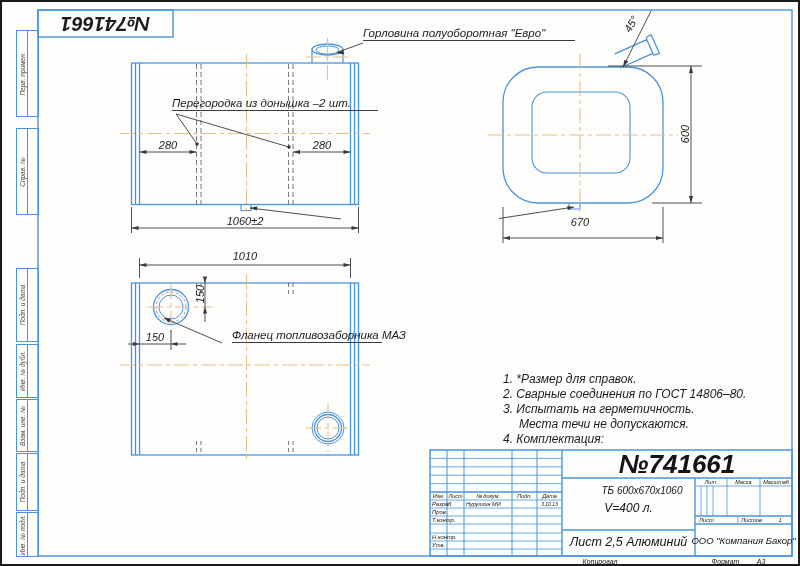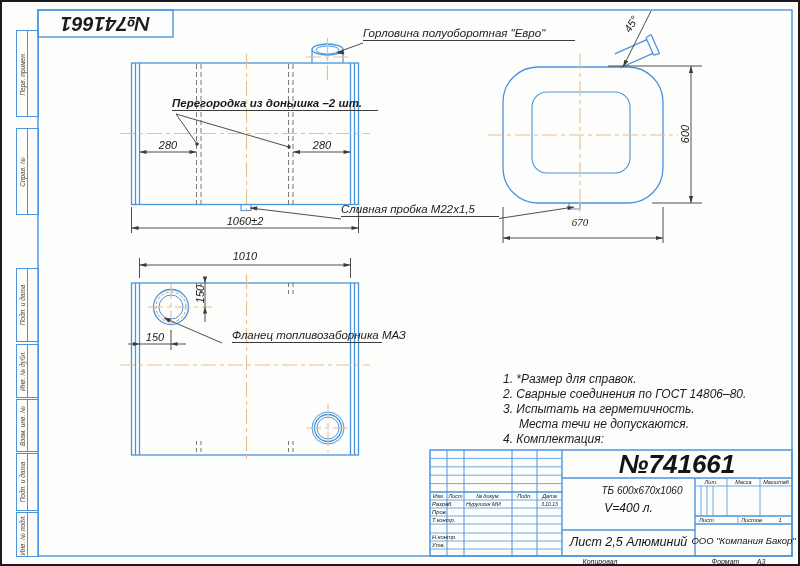--- a/index.html
+++ b/index.html
@@ -160,32 +160,31 @@
         <span>Подп. и дата</span>
       </div>
     </div>
 <div class="mbox" style="top:512px;height:43px;">
       <div class="mcol">
         <span>Инв. № подл.</span>
       </div>
     </div>
 
 <div class="txt ann" style="left:363px;top:27px;width:212px;">Горловина полуоборотная "Евро"</div>
-<div class="txt ann" style="left:172px;top:97px;width:206px;font-weight:bold;">Перегородка из донышка –2 шт.</div>
-<div class="txt ann" style="left:341px;top:203px;width:158px;">Сливная пробка М22х1,5</div>
+<div class="txt ann" style="left:172px;top:97px;width:206px;">Перегородка из донышка –2 шт.</div>
 <div class="txt ann" style="left:232px;top:329px;width:150px;">Фланец топливозаборника МАЗ</div>
 
 <div class="txt dim" style="left:154px;top:139px;width:28px;">280</div>
 <div class="txt dim" style="left:308px;top:139px;width:28px;">280</div>
 <div class="txt dim" style="left:220px;top:215px;width:50px;">1060±2</div>
 <div class="txt dim" style="left:225px;top:250px;width:40px;">1010</div>
 <div class="txt dim rot90" style="left:188px;top:288px;width:24px;">150</div>
 <div class="txt dim" style="left:141px;top:331px;width:28px;">150</div>
 <div class="txt dim rot90" style="left:672px;top:128px;width:26px;">600</div>
-<div class="txt dim" style="left:565px;top:216px;width:30px;font-family:Liberation Serif, serif;">670</div>
+<div class="txt dim" style="left:565px;top:216px;width:30px;">670</div>
 <div class="txt dim" style="left:618px;top:18px;width:26px;transform:rotate(-58deg);">45°</div>
 
 <div style="position:absolute;left:503px;top:355px;width:280px;">
   <div class="note-line" style="top:0;">1. *Размер для справок.</div>
   <div class="note-line" style="top:15px;">2. Сварные соединения по ГОСТ 14806–80.</div>
   <div class="note-line" style="top:30px;">3. Испытать на герметичность.</div>
   <div class="note-line" style="top:45px;left:16px;">Места течи не допускаются.</div>
   <div class="note-line" style="top:60px;text-align:center;">4. Комплектация:</div>
 </div>
 

